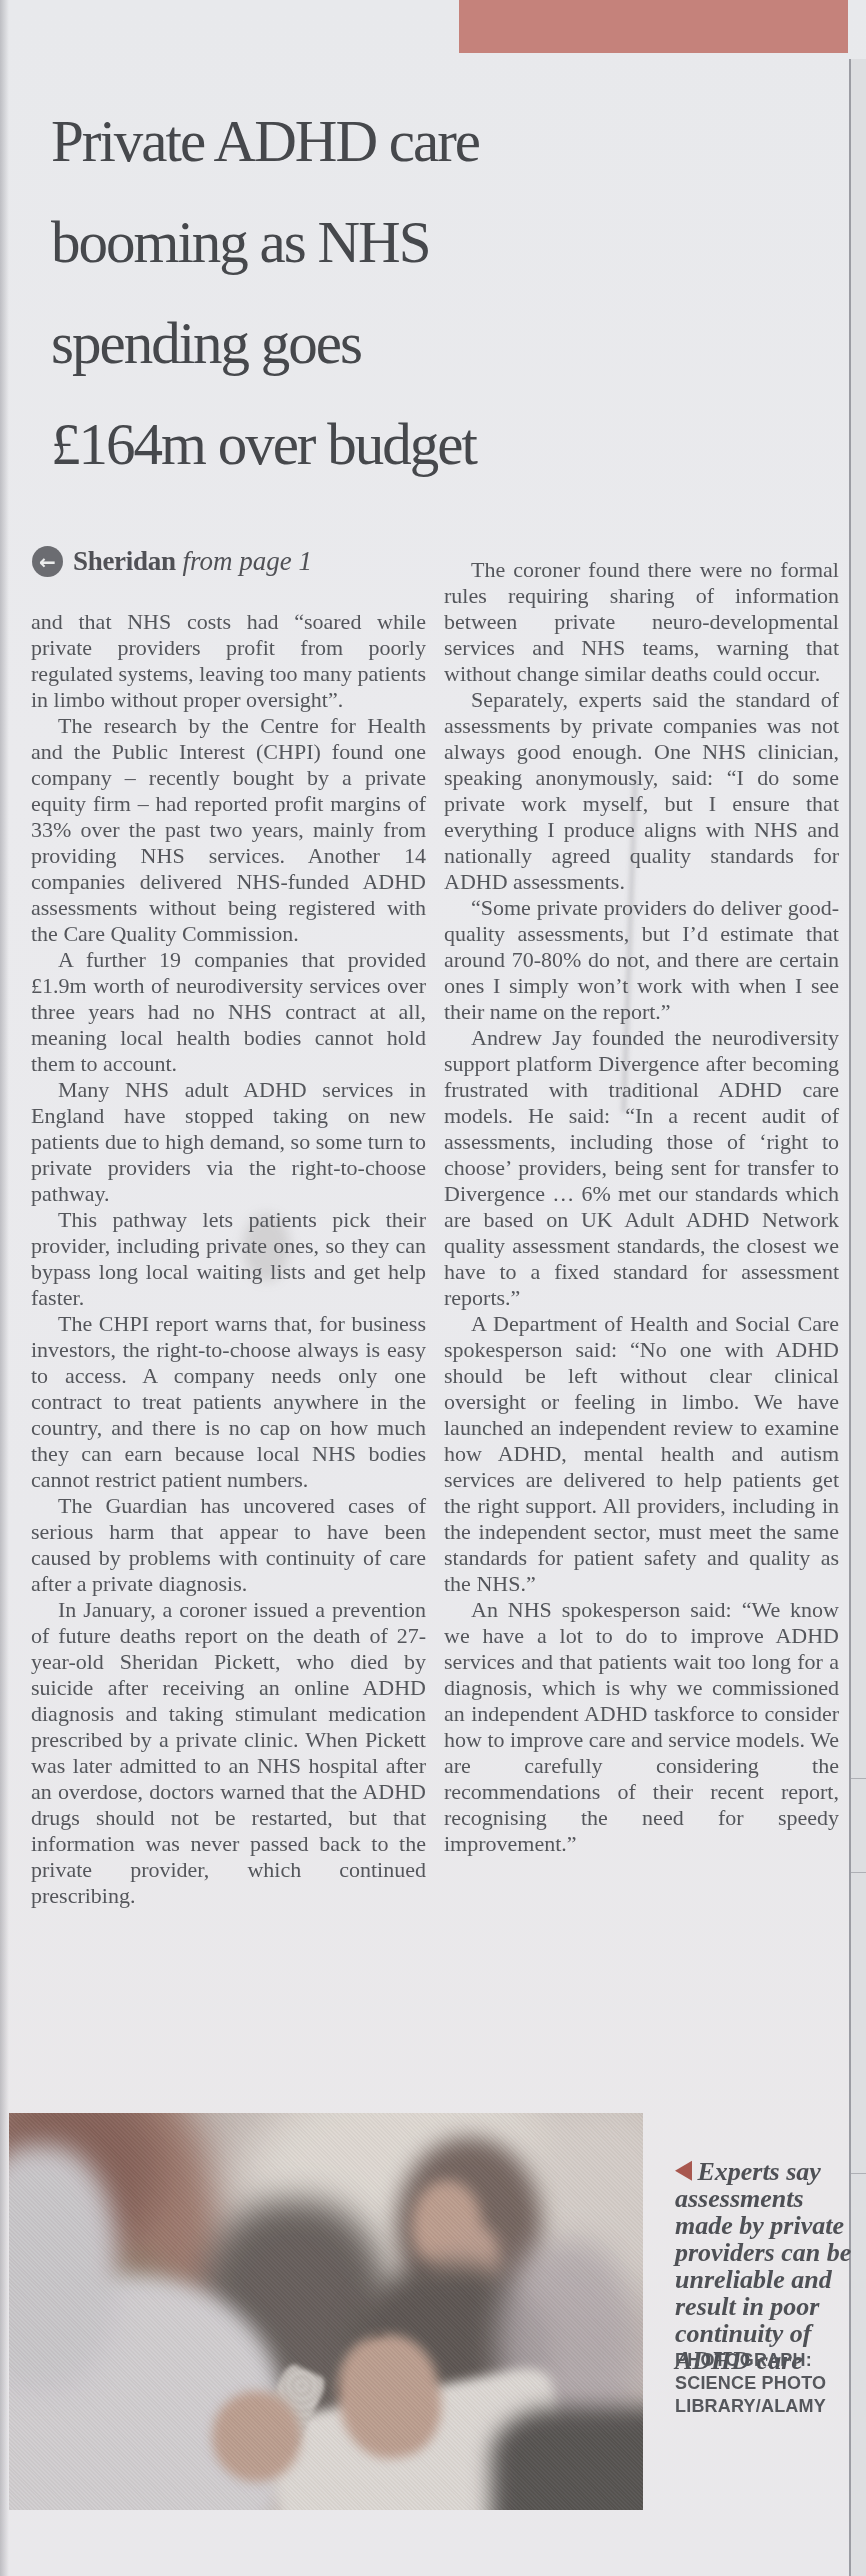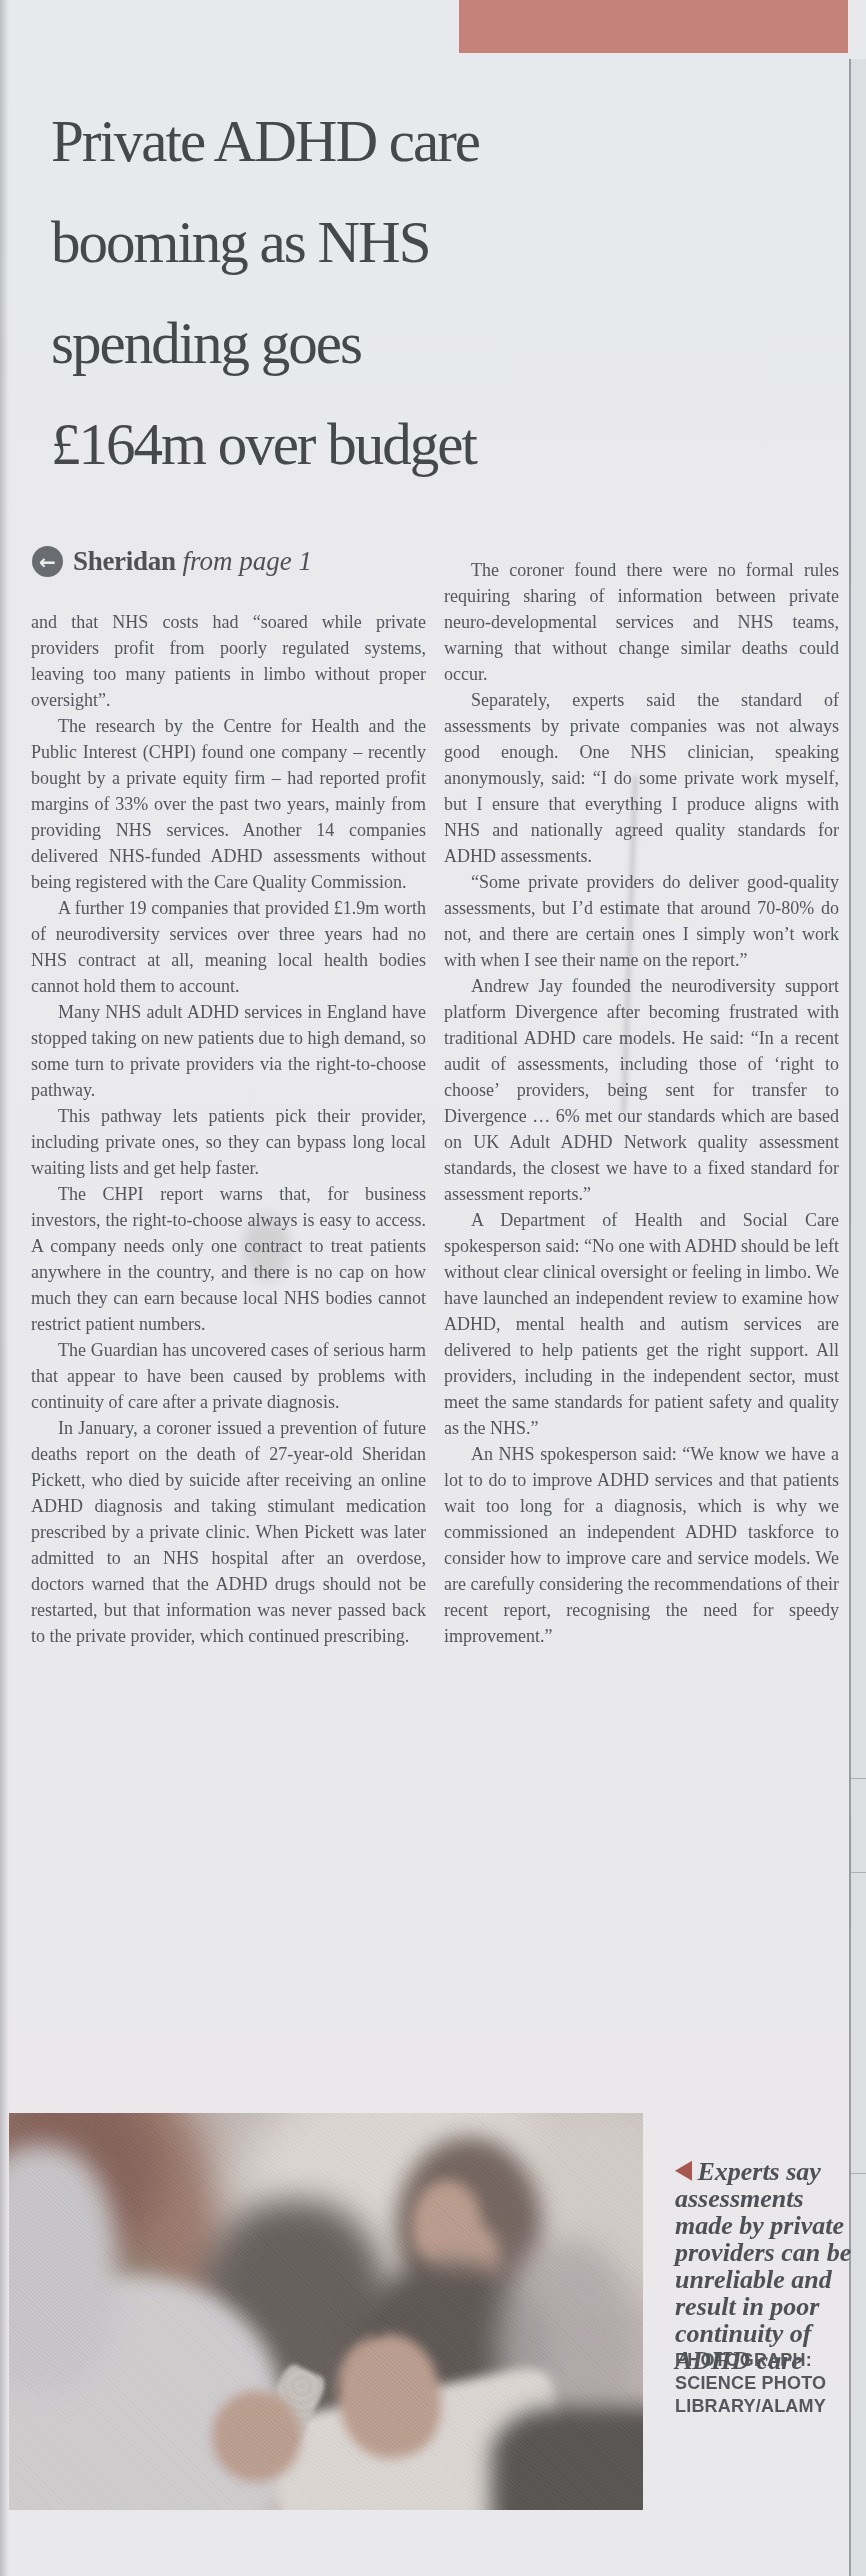--- a/index.html
+++ b/index.html
@@ -26,21 +26,21 @@
     font-weight:400; color:#46484c; font-size:59px; line-height:101px; letter-spacing:-2px;margin-top:32px; }
 
   .continued-row { position:absolute; left:32px; top:546px; display:flex; align-items:center; gap:10px; }
   .continued-icon { width:31px; height:31px; border-radius:50%; background:#6b6c71; color:#eceded;
     display:flex; align-items:center; justify-content:center; font-size:20px; font-weight:700;
     font-family:"DejaVu Sans", sans-serif; flex:0 0 auto; }
   .continued-text { font-size:27px; color:#505156; }
   .continued-text b { font-weight:700; letter-spacing:-0.3px; }
   .continued-text i { font-weight:400;margin-top:42px; }
 
-  .col { position:absolute; width:395px; font-size:18px; line-height:26px; color:#54565b;
+  .col { position:absolute; width:395px; font-size:22px; line-height:26px; color:#54565b;
     text-align:justify; }
   .col p { text-indent:27px; }
   .col p.no-indent { text-indent:0; }
   .col-left { left:31px; top:609px; }
   .col-right { left:444px; top:557px; }
 
   
   .photo { position:absolute; left:9.4px; top:2113px; width:634px; height:397px;
     overflow:hidden; background:#c7bab3; filter:saturate(0.82) contrast(0.93); }
   .blob { position:absolute; }

